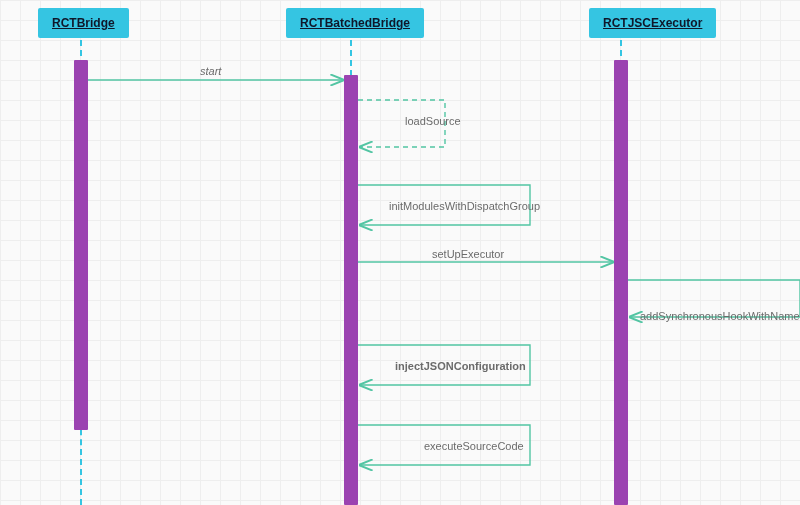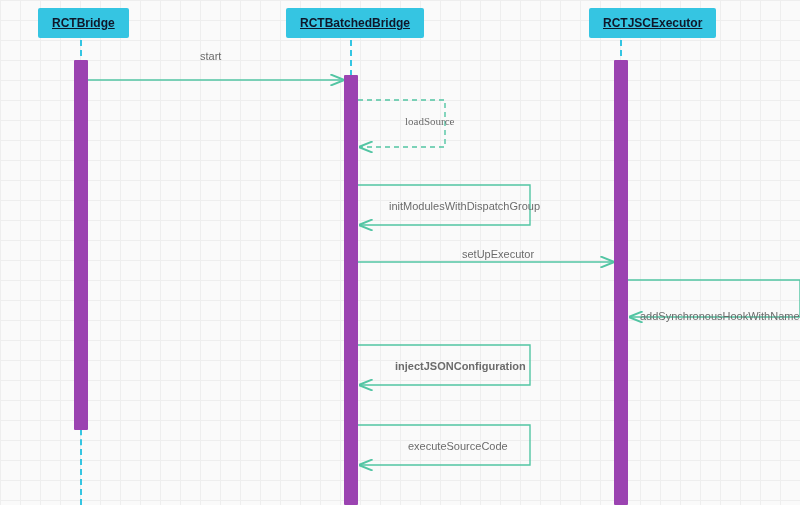--- a/index.html
+++ b/index.html
@@ -84,19 +84,19 @@
 
   <line x1="358" y1="262" x2="613" y2="262" stroke="#52c5a3" stroke-width="1.4" marker-end="url(#ah)"></line>
 
   <path d="M628,280 L800,280 L800,317 L630,317" fill="none" stroke="#52c5a3" stroke-width="1.4" marker-end="url(#ah)"></path>
 
   <path d="M358,345 L530,345 L530,385 L360,385" fill="none" stroke="#52c5a3" stroke-width="1.4" marker-end="url(#ah)"></path>
 
   <path d="M358,425 L530,425 L530,465 L360,465" fill="none" stroke="#52c5a3" stroke-width="1.4" marker-end="url(#ah)"></path>
 </svg>
 
-<span class="msg-label" style="left:200px; top:50px;">start</span>
-<span class="msg-label" style="left:405px; top:115px;font-family:Liberation Serif, serif;">loadSource</span>
+<span class="msg-label" style="left:200px; top:65px;font-style:italic;">start</span>
+<span class="msg-label" style="left:405px; top:115px;">loadSource</span>
 <span class="msg-label" style="left:377px; top:200px;margin-left:12px;">initModulesWithDispatchGroup</span>
-<span class="msg-label" style="left:462px; top:248px;">setUpExecutor</span>
+<span class="msg-label" style="left:432px; top:248px;">setUpExecutor</span>
 <span class="msg-label" style="left:640px; top:310px;">addSynchronousHookWithName</span>
 <span class="msg-label" style="left:395px; top:360px;font-weight:bold;">injectJSONConfiguration</span>
-<span class="msg-label" style="left:408px; top:440px;">executeSourceCode</span>
+<span class="msg-label" style="left:424px; top:440px;">executeSourceCode</span>
 
 </body></html>

